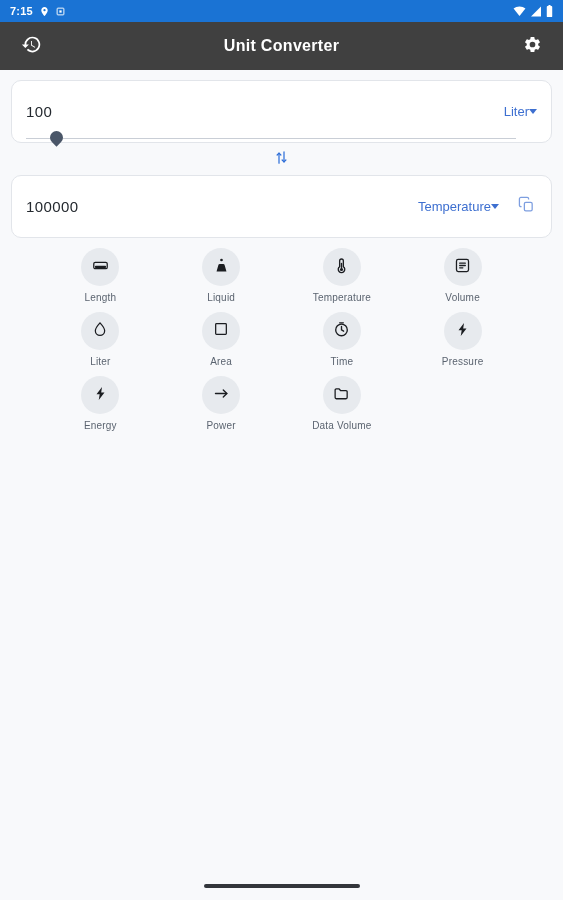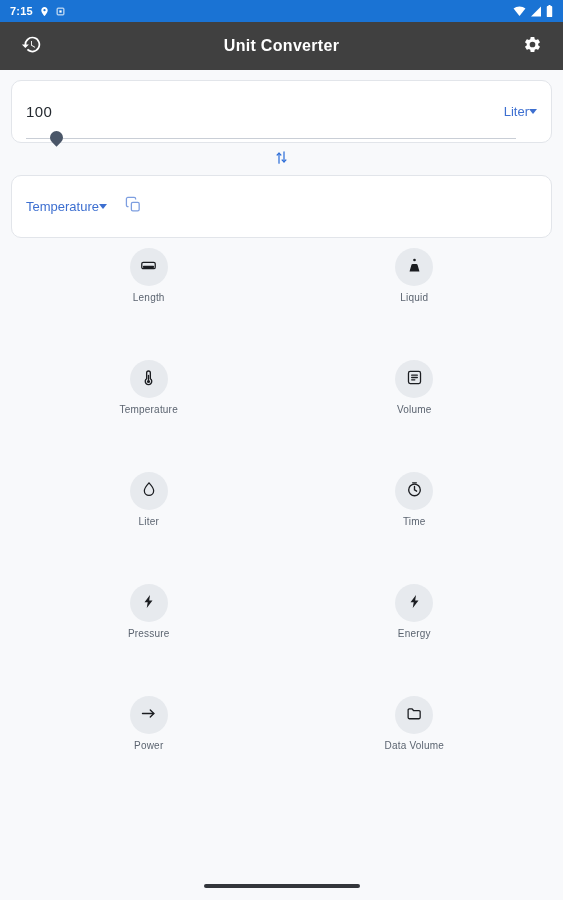--- a/index.html
+++ b/index.html
@@ -148,25 +148,24 @@
   .swap-btn {
     width: 26px; height: 26px;
     display: flex; align-items: center; justify-content: center;
     cursor: pointer;
   }
 
   
   .cat-grid {
     margin-top: 10px;
     display: grid;
-    grid-template-columns: 1fr 1fr;
+    grid-template-columns: 1fr 1fr 1fr 1fr;
     column-gap: 0;
     row-gap: 0;
     padding: 0 40px;
-    gap: 48px;
   }
   .cat-cell {
     height: 64px;
     display: flex;
     flex-direction: column;
     align-items: center;
     justify-content: flex-start;
     cursor: pointer;
   }
   .cat-circle {
@@ -281,20 +280,23 @@
           <path d="M8 21V5"></path>
             <path d="M5 8l3-3 3 3"></path>
           <path d="M16 3v16"></path>
             <path d="M13 16l3 3 3-3"></path>
         </svg>
       </span>
     </div>
   </div>
 
   <div class="conv-card">
+    <div class="conv-value-wrap">
+      <span class="conv-value" placeholder="Result">100000</span>
+    </div>
     <div class="unit-select">
       <span class="unit-label">Temperature</span>
       <span class="caret"></span>
     </div>
     <div class="copy-btn">
       <span>
         <svg width="17" height="17" viewBox="0 0 24 24" fill="none" stroke="#7d9ee0" stroke-width="1.8" stroke-linejoin="round">
           <rect x="9" y="9" width="11" height="12" rx="2"></rect>
           <path d="M5 15H4a2 2 0 0 1-2-2V4a2 2 0 0 1 2-2h9a2 2 0 0 1 2 2v1"></path>
         </svg>
@@ -359,20 +361,30 @@
     <div class="cat-circle">
       <span>
         <svg width="16" height="16" viewBox="0 0 24 24" fill="none" stroke="#1b1d21" stroke-width="1.9">
           <path d="M12 2.8S5 10.4 5 14.6a7 7 0 0 0 14 0C19 10.4 12 2.8 12 2.8z"></path>
         </svg>
       </span>
     </div>
     <div class="cat-label">Liter</div>
   </div>
 
+  <div class="cat-cell">
+    <div class="cat-circle">
+      <span>
+        <svg width="16" height="16" viewBox="0 0 24 24" fill="none" stroke="#1b1d21" stroke-width="1.9">
+          <rect x="4" y="4" width="16" height="16" rx="1.2"></rect>
+        </svg>
+      </span>
+    </div>
+    <div class="cat-label">Area</div>
+  </div>
 
   <div class="cat-cell">
     <div class="cat-circle">
       <span>
         <svg width="17" height="17" viewBox="0 0 24 24" fill="none" stroke="#1b1d21" stroke-width="1.9">
           <circle cx="12" cy="12.6" r="8.2"></circle>
           <path d="M12 7.8v4.8l3 1.8" stroke-linecap="round"></path>
           <path d="M9.4 2.6h5.2" stroke-linecap="round"></path>
         </svg>
       </span>

